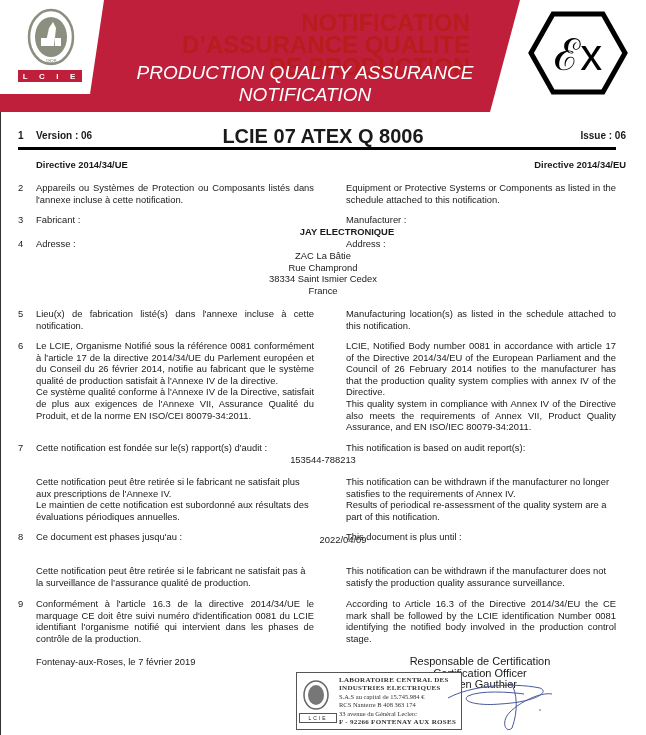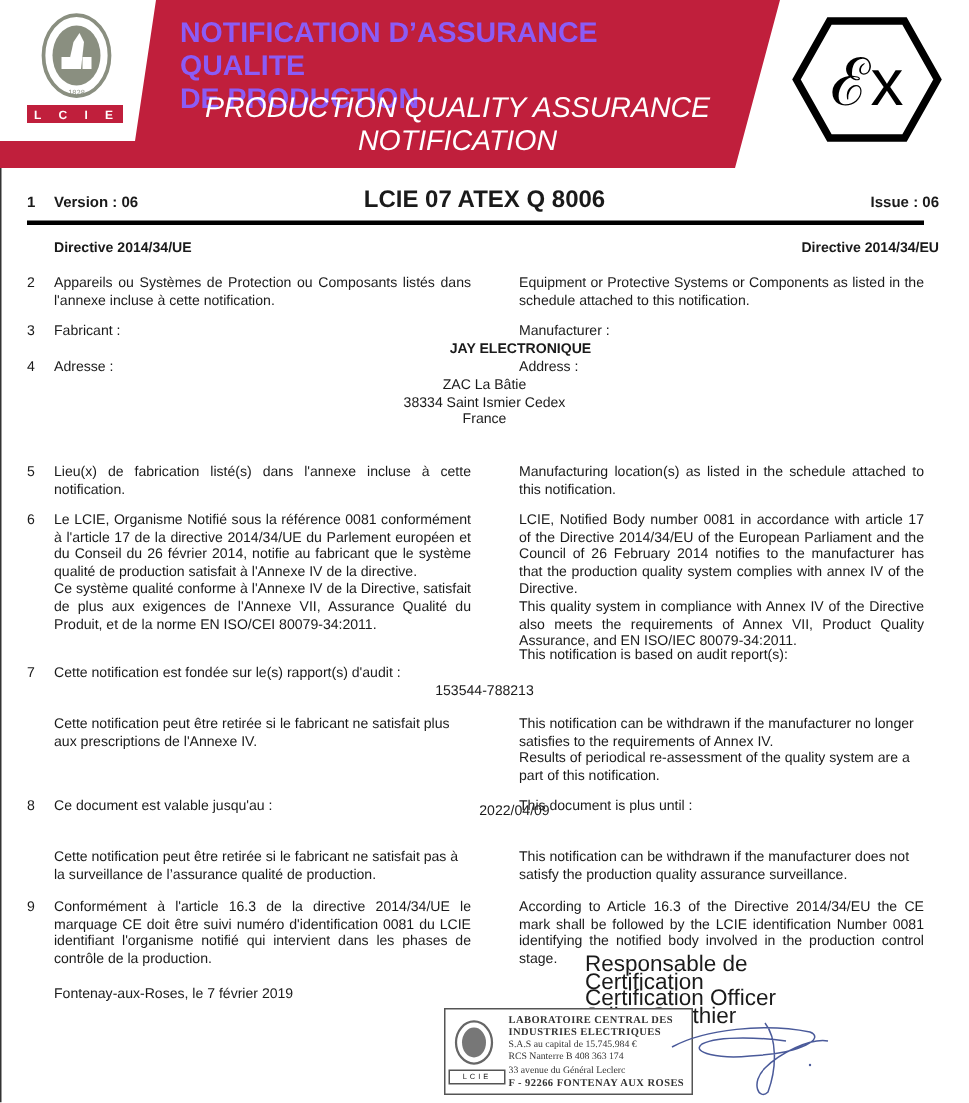--- a/index.html
+++ b/index.html
@@ -12,34 +12,34 @@
   .header { position:absolute; left:0; top:0; width:646px; height:112px; }
   .red-band { position:absolute; left:0; top:0; width:646px; height:112px; }
   .logo-panel { position:absolute; left:0; top:0; }
   .logo-seal { position:absolute; left:27px; top:8px; width:48px; height:58px; }
   .lcie-bar {
     position:absolute; left:18px; top:70px; width:64px; height:12px; background:#c01f3c;
     display:flex; justify-content:space-around; align-items:center;
     color:#fff; font-size:8px; font-weight:bold; letter-spacing:2px;
   }
   .title-fr {
-    position:absolute; left:120px; top:12px; width:350px; text-align:left;
-    color:#8b5cf6; font-weight:bold; font-size:19px; line-height:22px;
+    position:absolute; left:120px; top:12px; width:350px; text-align:right;
+    color:#b91c1c; font-weight:bold; font-size:24px; line-height:22px;
   }
   .title-en {
     position:absolute; left:120px; top:62px; width:370px; text-align:center;
     color:#fff; font-style:italic; font-size:19px; line-height:22px;
   }
   .ex-logo { position:absolute; left:528px; top:10px; width:100px; height:86px; }
 
   
   .ref-row { position:absolute; left:0; top:125px; width:646px; height:22px; }
   .ref-num { position:absolute; left:18px; top:5px; font-size:10px; font-weight:bold; }
   .ref-version { position:absolute; left:36px; top:5px; font-size:10px; font-weight:bold; }
-  .ref-code { position:absolute; left:0; width:646px; top:0; text-align:center; font-size:16px; font-weight:bold; }
+  .ref-code { position:absolute; left:0; width:646px; top:0; text-align:center; font-size:20px; font-weight:bold; }
   .ref-issue { position:absolute; right:20px; top:5px; font-size:10px; font-weight:bold; }
   .ref-rule { position:absolute; left:18px; top:147px; width:598px; height:3px; background:#000; }
 
   .txt { position:absolute; font-size:9.4px; line-height:11.6px; }
   .bold { font-weight:bold; }
   .num { position:absolute; left:18px; font-size:9.4px; line-height:11.6px; }
   .col-l { left:36px; width:278px; text-align:justify; }
   .col-r { left:346px; width:270px; text-align:justify; }
   .center { left:0; width:646px; text-align:center; }
 
@@ -111,63 +111,65 @@
 <div class="num" style="top:214px;">3</div>
 <div class="txt" style="left:36px; top:214px;">Fabricant :</div>
 <div class="txt" style="left:346px; top:214px;">Manufacturer :</div>
 <div class="txt bold center" style="top:226px;padding-left:24px;">JAY ELECTRONIQUE</div>
 
 <div class="num" style="top:238px;">4</div>
 <div class="txt" style="left:36px; top:238px;">Adresse :</div>
 <div class="txt" style="left:346px; top:238px;">Address :</div>
 <div class="txt center" style="top:250px;">
   <div>ZAC La Bâtie</div>
+  <div>Rue Champrond</div>
   <div>38334 Saint Ismier Cedex</div>
   <div>France</div>
 </div>
 
 <div class="num" style="top:308px;">5</div>
 <div class="txt col-l" style="top:308px;">Lieu(x) de fabrication listé(s) dans l'annexe incluse à cette notification.</div>
 <div class="txt col-r" style="top:308px;">Manufacturing location(s) as listed in the schedule attached to this notification.</div>
 
 <div class="num" style="top:340px;">6</div>
 <div class="txt col-l" style="top:340px;">
   <div>Le LCIE, Organisme Notifié sous la référence 0081 conformément à l'article 17 de la directive 2014/34/UE du Parlement européen et du Conseil du 26 février 2014, notifie au fabricant que le système qualité de production satisfait à l'Annexe IV de la directive.</div>
   <div>Ce système qualité conforme à l'Annexe IV de la Directive, satisfait de plus aux exigences de l'Annexe VII, Assurance Qualité du Produit, et de la norme EN ISO/CEI 80079-34:2011.</div>
 </div>
 <div class="txt col-r" style="top:340px;">
   <div>LCIE, Notified Body number 0081 in accordance with article 17 of the Directive 2014/34/EU of the European Parliament and the Council of 26 February 2014 notifies to the manufacturer has that the production quality system complies with annex IV of the Directive.</div>
   <div>This quality system in compliance with Annex IV of the Directive also meets the requirements of Annex VII, Product Quality Assurance, and EN ISO/IEC 80079-34:2011.</div>
 </div>
 
 <div class="num" style="top:442px;">7</div>
 <div class="txt" style="left:36px; top:442px;">Cette notification est fondée sur le(s) rapport(s) d'audit :</div>
-<div class="txt" style="left:346px; top:430px;">This notification is based on audit report(s):</div>
+<div class="txt" style="left:346px; top:442px;">This notification is based on audit report(s):</div>
 <div class="txt center" style="top:454px;">153544-788213</div>
 <div class="txt col-l" style="top:476px;">
   <div style="text-align:left">Cette notification peut être retirée si le fabricant ne satisfait plus aux prescriptions de l'Annexe IV.</div>
+  <div style="text-align:left">Le maintien de cette notification est subordonné aux résultats des évaluations périodiques annuelles.</div>
 </div>
 <div class="txt col-r" style="top:476px;">
   <div style="text-align:left">This notification can be withdrawn if the manufacturer no longer satisfies to the requirements of Annex IV.</div>
   <div style="text-align:left">Results of periodical re-assessment of the quality system are a part of this notification.</div>
 </div>
 
 <div class="num" style="top:531px;">8</div>
-<div class="txt" style="left:36px; top:531px;">Ce document est valable jusqu'au :</div>
+<div class="txt" style="left:36px; top:531px;">Ce document est phases jusqu'au :</div>
 <div class="txt" style="left:346px; top:531px;">This document is plus until :</div>
 <div class="txt center" style="top:534px;margin-left:20px;">2022/04/09</div>
 <div class="txt col-l" style="top:565px; text-align:left;">Cette notification peut être retirée si le fabricant ne satisfait pas à la surveillance de l’assurance qualité de production.</div>
 <div class="txt col-r" style="top:565px; text-align:left;">This notification can be withdrawn if the manufacturer does not satisfy the production quality assurance surveillance.</div>
 
 <div class="num" style="top:598px;">9</div>
 <div class="txt col-l" style="top:598px;">Conformément à l'article 16.3 de la directive 2014/34/UE le marquage CE doit être suivi numéro d'identification 0081 du LCIE identifiant l'organisme notifié qui intervient dans les phases de contrôle de la production.</div>
 <div class="txt col-r" style="top:598px;">According to Article 16.3 of the Directive 2014/34/EU the CE mark shall be followed by the LCIE identification Number 0081 identifying the notified body involved in the production control stage.</div>
 
 <div class="txt" style="left:36px; top:656px;">Fontenay-aux-Roses, le 7 février 2019</div>
-<div class="txt" style="left:390px; top:637px; width:180px; font-size:15px;">
+<div class="txt" style="left:390px; top:656px; width:180px; text-align:center; font-size:11px;">
   <div>Responsable de Certification</div>
   <div>Certification Officer</div>
   <div>Julien Gauthier</div>
 </div>
 
 <div class="stamp">
   <svg class="stamp-logo" viewBox="0 0 28 32">
     <ellipse cx="14" cy="16" rx="12" ry="14" fill="none" stroke="#666" stroke-width="1.5"></ellipse>
     <ellipse cx="14" cy="16" rx="8" ry="10" fill="#777"></ellipse>
   </svg>

